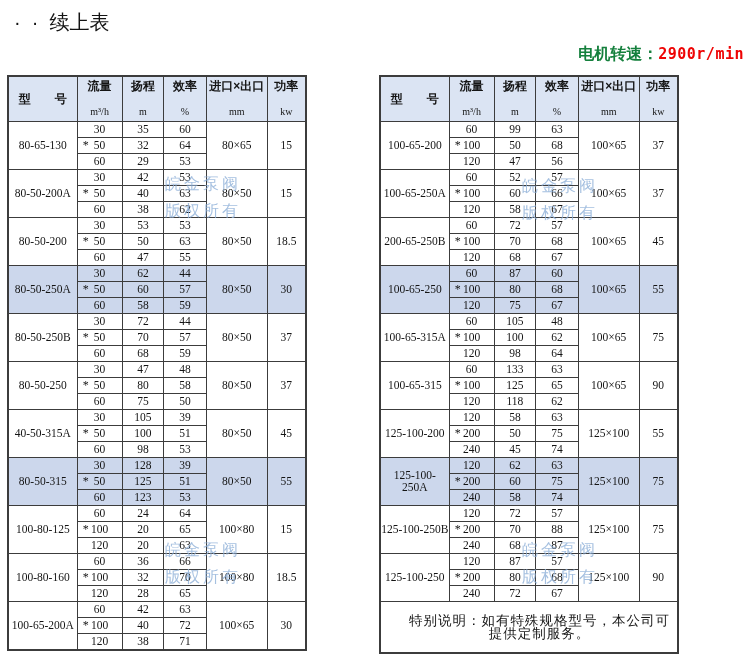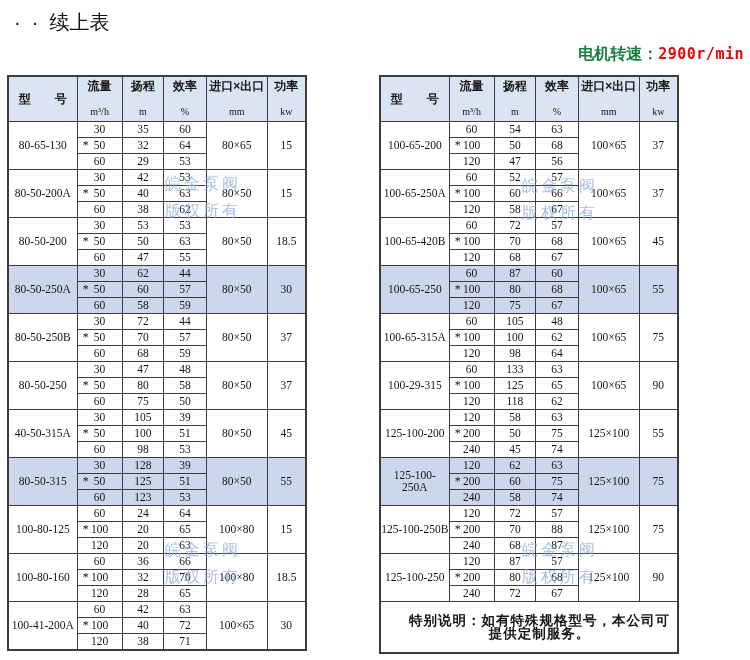--- a/index.html
+++ b/index.html
@@ -42,21 +42,21 @@
     line-height:1;
   }
   tr.hl td{background:#ccd7ec;}
   td.flow-cell{position:relative;}
   .star{
     position:absolute;left:5px;top:1px;font-size:12px;
     font-family:"Liberation Serif",serif;
   }
   td.note-cell{
     height:50px;background:#fff;
-    font-family:"Liberation Sans",sans-serif;font-weight:bold;
+    font-family:"Liberation Sans",sans-serif;font-weight:normal;
     font-size:13.5px;letter-spacing:1px;color:#141414;padding-left:21px;
   }
   .watermark{
     position:absolute;width:112px;text-align:center;
     font-size:16px;line-height:27px;letter-spacing:3px;
     color:rgba(143,176,216,0.8);pointer-events:none;z-index:5;white-space:nowrap;
   }
   .wm-l1{left:147px;top:170px;}
   .wm-l2{left:147px;top:536px;}
   .wm-r1{left:504px;top:172px;}
@@ -280,21 +280,21 @@
         <td class="flow-cell"><span class="star">*</span>100</td>
         <td>32</td>
         <td>70</td>
       </tr>
       <tr>
         <td class="flow-cell">120</td>
         <td>28</td>
         <td>65</td>
       </tr>
       <tr>
-        <td rowspan="3">100-41-200A</td>
+        <td rowspan="3">100-65-200A</td>
         <td class="flow-cell">60</td>
         <td>42</td>
         <td>63</td>
         <td rowspan="3">100×65</td>
         <td rowspan="3">30</td>
       </tr>
       <tr>
         <td class="flow-cell"><span class="star">*</span>100</td>
         <td>40</td>
         <td>72</td>
@@ -340,21 +340,21 @@
       <th>
           <div>功率</div>
           <div class="h-unit">kw</div>
         </th>
     </tr>
   </thead>
   <tbody id="tbody-right">
       <tr>
         <td rowspan="3">100-65-200</td>
         <td class="flow-cell">60</td>
-        <td>54</td>
+        <td>99</td>
         <td>63</td>
         <td rowspan="3">100×65</td>
         <td rowspan="3">37</td>
       </tr>
       <tr>
         <td class="flow-cell"><span class="star">*</span>100</td>
         <td>50</td>
         <td>68</td>
       </tr>
       <tr>
@@ -374,21 +374,21 @@
         <td class="flow-cell"><span class="star">*</span>100</td>
         <td>60</td>
         <td>66</td>
       </tr>
       <tr>
         <td class="flow-cell">120</td>
         <td>58</td>
         <td>67</td>
       </tr>
       <tr>
-        <td rowspan="3">100-65-420B</td>
+        <td rowspan="3">200-65-250B</td>
         <td class="flow-cell">60</td>
         <td>72</td>
         <td>57</td>
         <td rowspan="3">100×65</td>
         <td rowspan="3">45</td>
       </tr>
       <tr>
         <td class="flow-cell"><span class="star">*</span>100</td>
         <td>70</td>
         <td>68</td>
@@ -428,21 +428,21 @@
         <td class="flow-cell"><span class="star">*</span>100</td>
         <td>100</td>
         <td>62</td>
       </tr>
       <tr>
         <td class="flow-cell">120</td>
         <td>98</td>
         <td>64</td>
       </tr>
       <tr>
-        <td rowspan="3">100-29-315</td>
+        <td rowspan="3">100-65-315</td>
         <td class="flow-cell">60</td>
         <td>133</td>
         <td>63</td>
         <td rowspan="3">100×65</td>
         <td rowspan="3">90</td>
       </tr>
       <tr>
         <td class="flow-cell"><span class="star">*</span>100</td>
         <td>125</td>
         <td>65</td>

